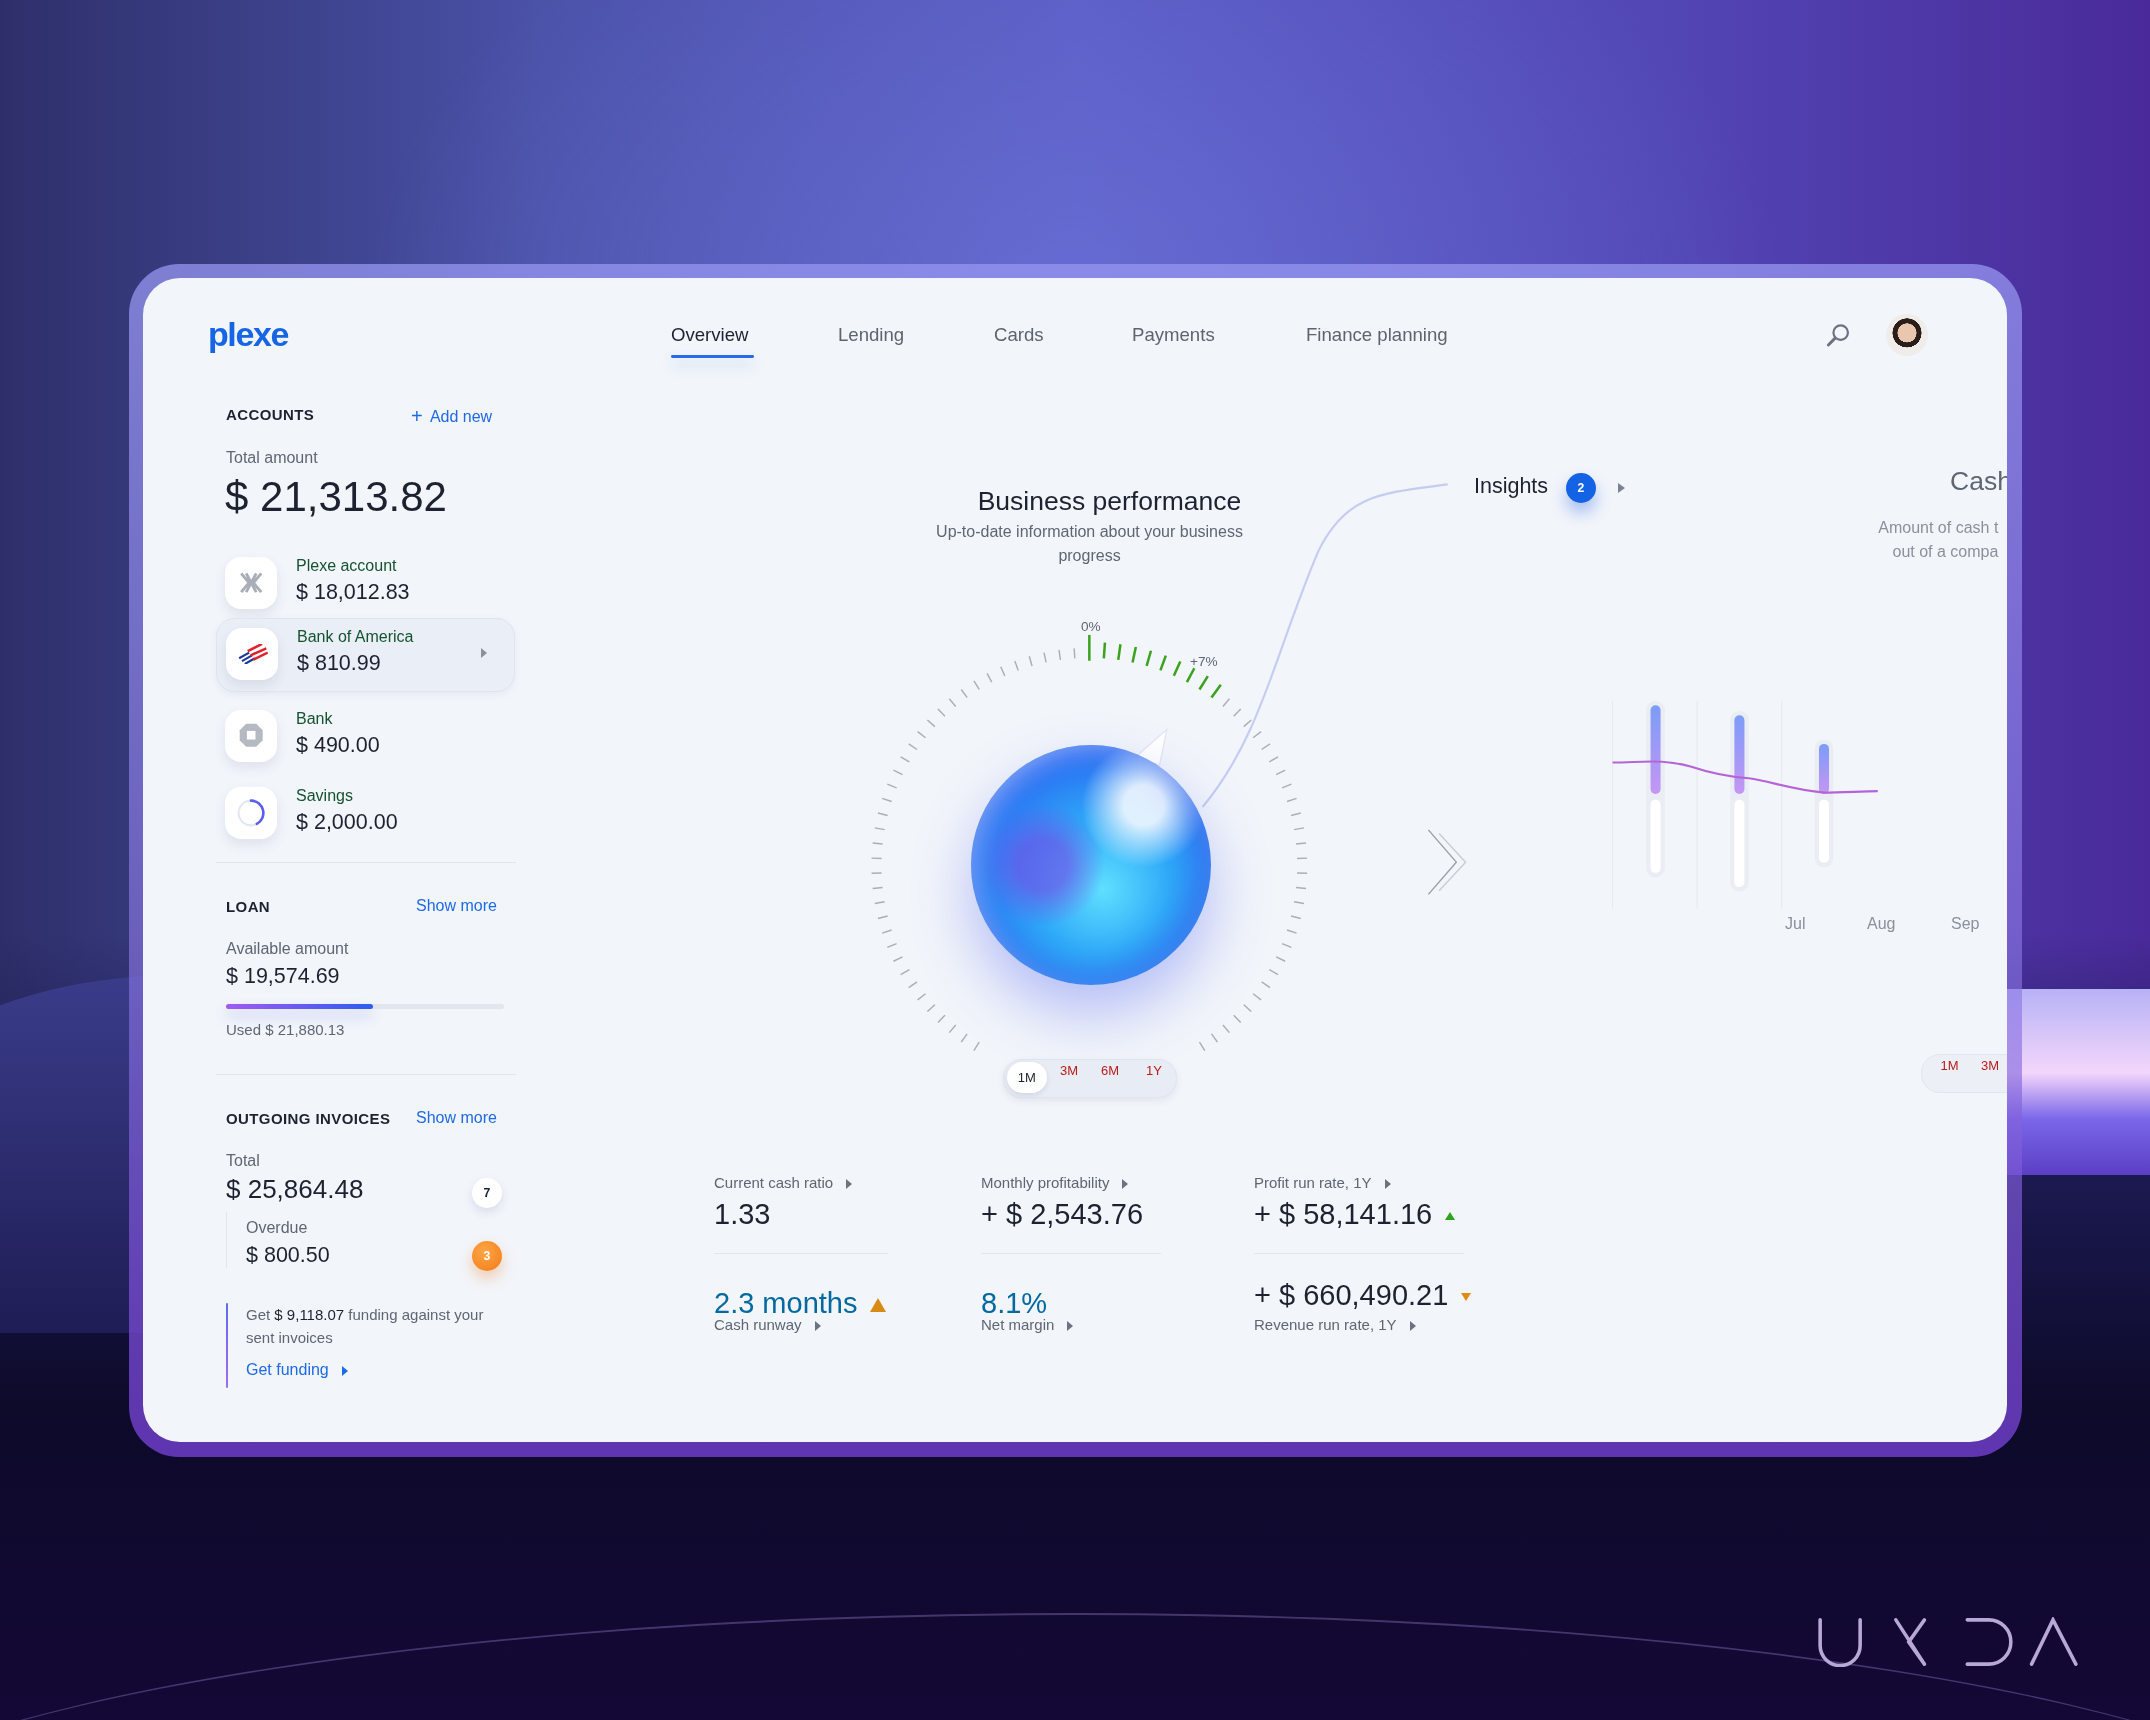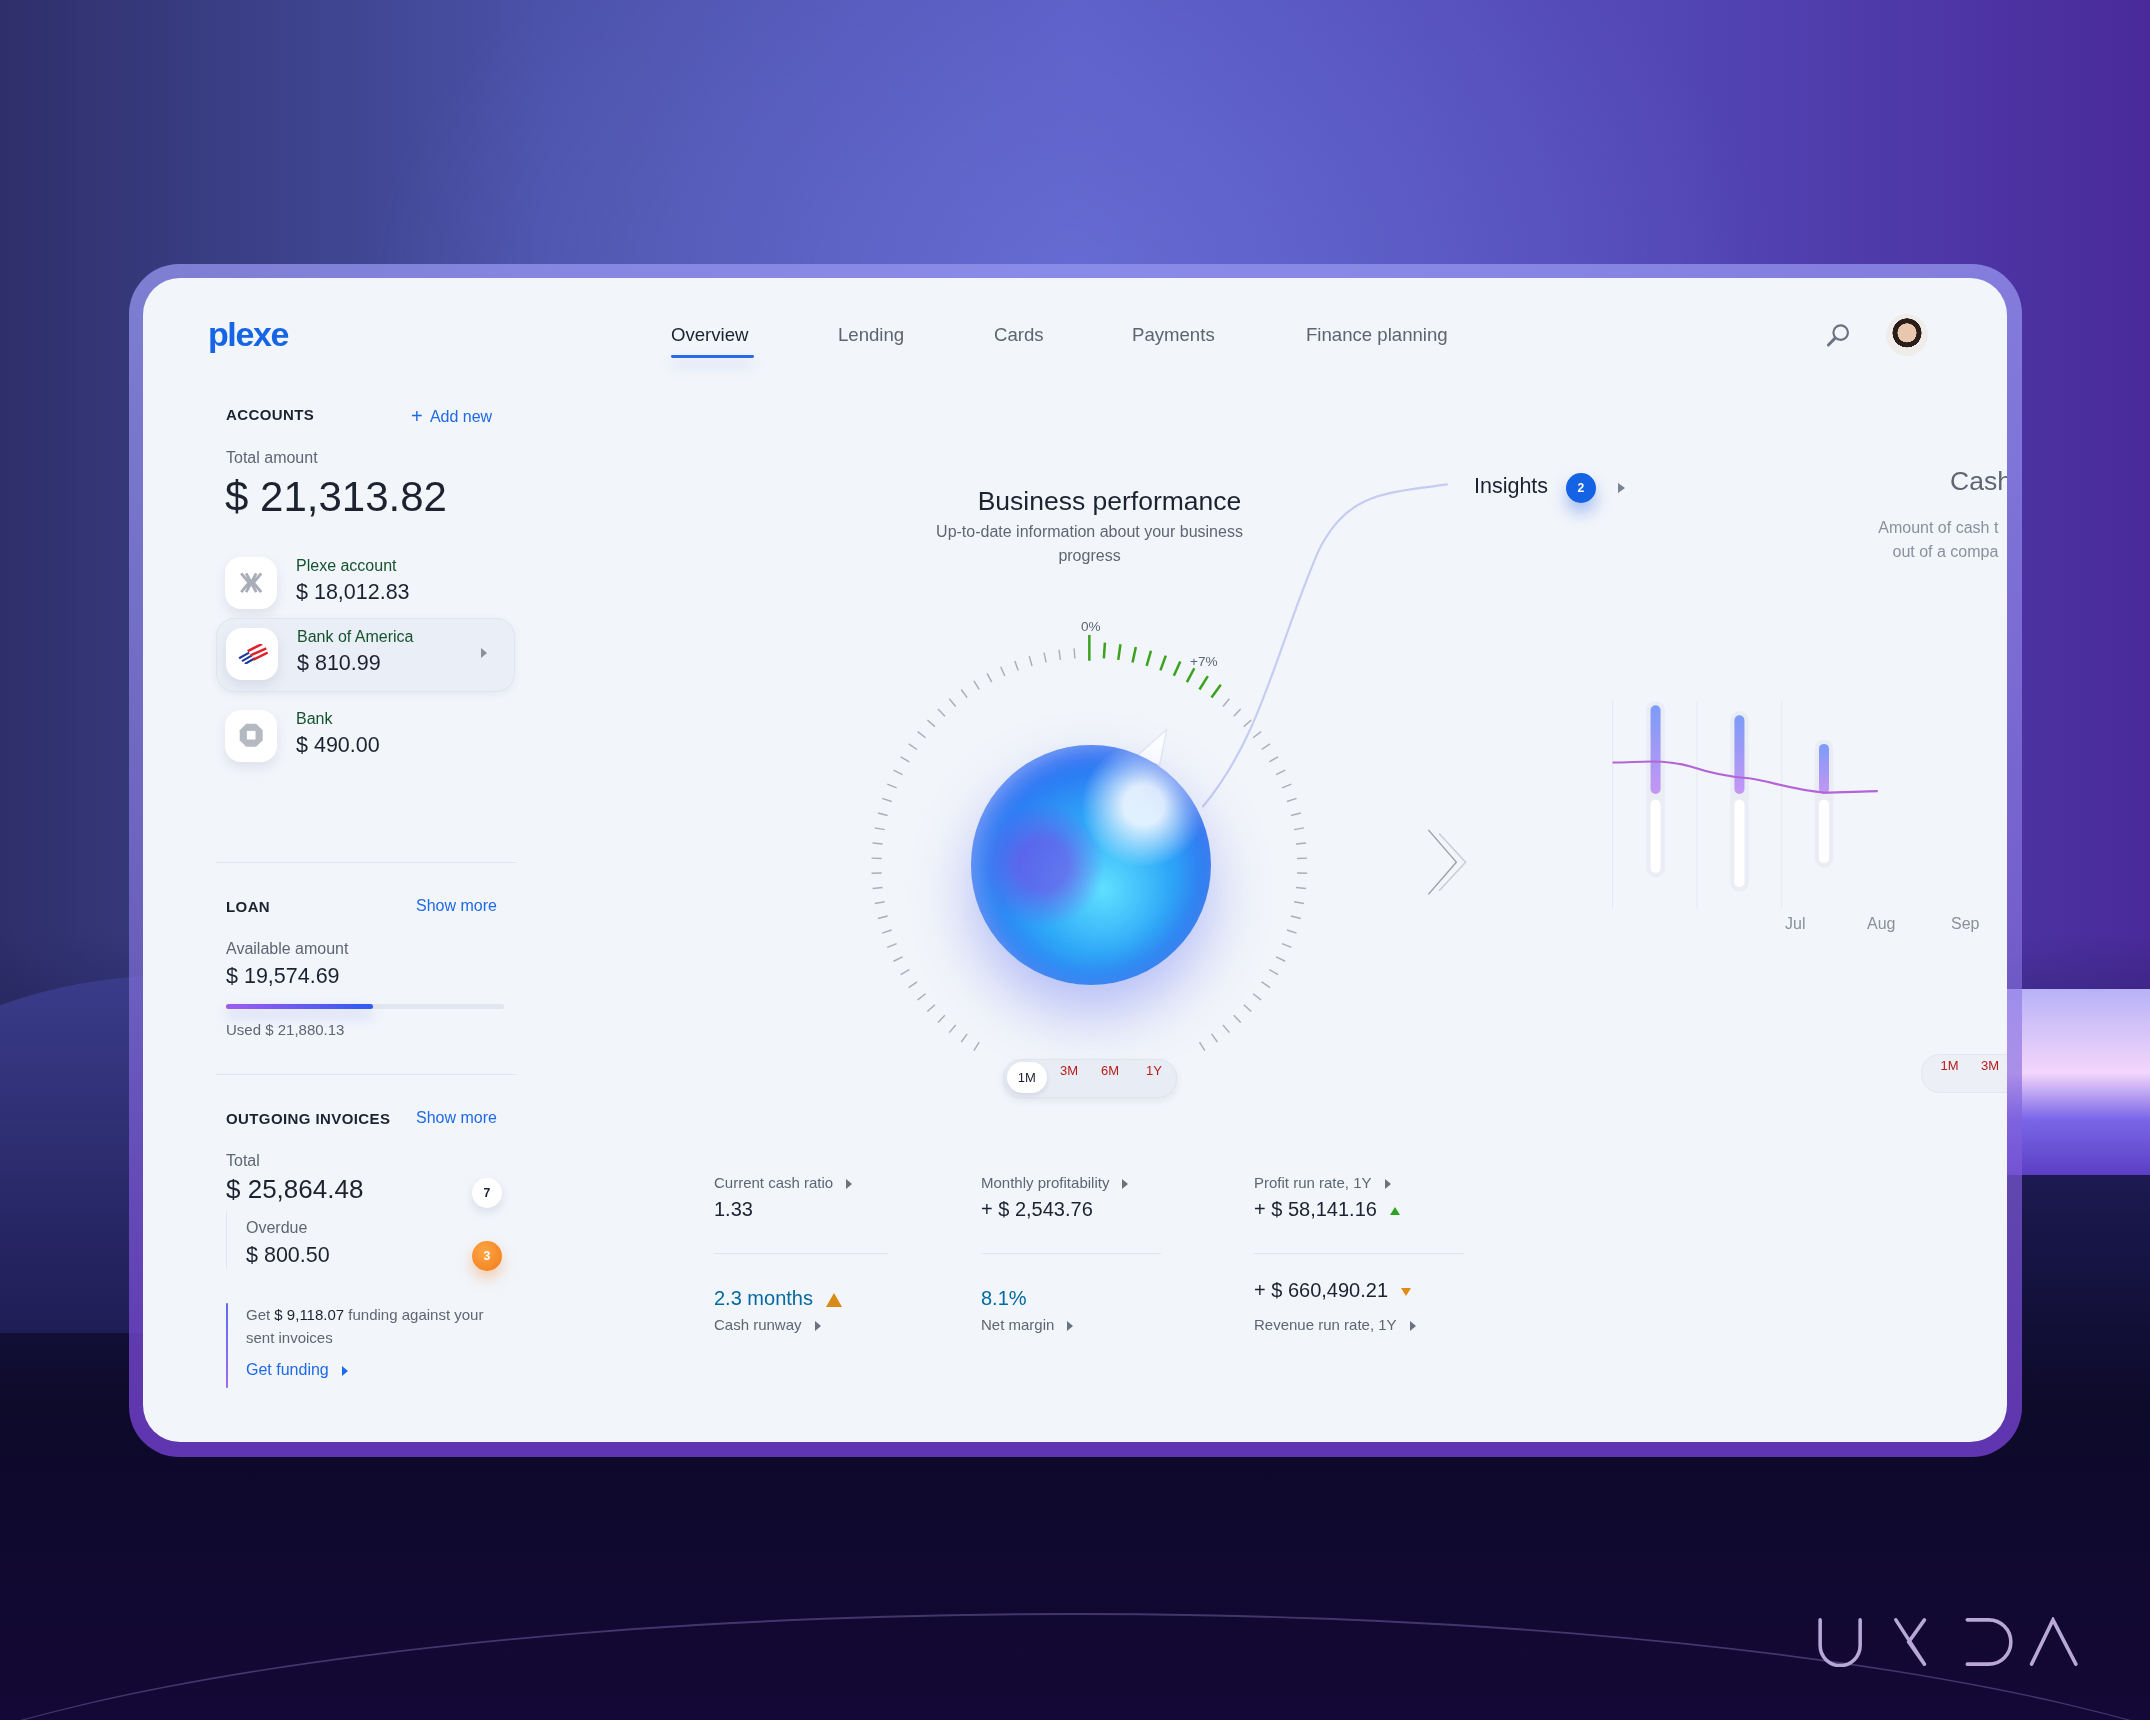--- a/index.html
+++ b/index.html
@@ -84,21 +84,21 @@
       radial-gradient(circle at 72% 25%, rgba(255,255,255,0.85) 0 8%, rgba(255,255,255,0) 25%),
       radial-gradient(circle at 30% 50%, rgba(120,70,230,0.6) 0 12%, rgba(120,70,230,0) 30%),
       radial-gradient(circle at 55% 60%, #5fe0ff 0%, #2ea9f8 35%, #2a6cf2 70%, #4a6ff0 100%);
     box-shadow: 0 29px 57px rgba(70,90,240,0.35), inset -14.3px -14.3px 29px rgba(60,90,230,0.35), inset 7.2px 7.2px 21.5px rgba(255,255,255,0.35); }
 
   .period-pill { left:860px; top:781px; width:172px; height:37px; border-radius:18.6px; background:#e8ecf4; border:1.4px solid #dfe4ed; box-shadow:0 2.9px 7.2px rgba(90,100,150,0.1); }
   .period-opt { position:absolute; top:3px; font-size:13px; color:#b91c1c; }
   .period-opt.active { background:#fff; border-radius:16px; color:#1d2230; padding:8px 0; top:2.2px; width:40px; text-align:center; box-shadow:0 2.2px 5.7px rgba(80,90,140,0.15); }
 
   .metric-label { font-size:15px; color:#5f6673; }
-  .metric-value { font-size:20px; color:#1d2230; }
+  .metric-value { font-size:29px; color:#1d2230; }
   .metric-value.warn { color:#0369a1;margin-top:8px; }
   .up-tri { display:inline-block; width:0; height:0; border-bottom:8.6px solid #2ea31f; border-left:5.7px solid transparent; border-right:5.7px solid transparent; vertical-align:middle; margin-left:13px; }
   .down-tri { display:inline-block; width:0; height:0; border-top:8.6px solid #e08a16; border-left:5.7px solid transparent; border-right:5.7px solid transparent; vertical-align:middle; margin-left:13px; }
   .warn-tri { display:inline-block; width:0; height:0; border-bottom:14.3px solid #d98a14; border-left:8px solid transparent; border-right:8px solid transparent; vertical-align:middle; margin-left:13px; }
 
   .cash-title { left:1807px; top:188px; font-size:26.5px; color:#5f6673; white-space:nowrap; }
   .cash-sub { left:1728px; top:238px; font-size:16px; color:#8a909c; line-height:24px; text-align:right; white-space:nowrap; }
   .month-label { position:absolute; top:637px; font-size:16px; color:#8a909c; }
   .cash-pill { left:1778px; top:776px; width:143px; height:37px; border-radius:18.6px; background:#eceff5; border:1.4px solid #e2e6ee; }
 </style>
@@ -173,20 +173,30 @@
     <div class="acc-icon">
       <svg width="24.4" height="24.4" viewBox="0 0 34 34">
         <path d="M10 1 H24 L33 10 V24 L24 33 H10 L1 24 V10 Z" fill="#b5b9c2"></path>
         <rect x="11" y="11" width="12" height="12" fill="#fff"></rect>
       </svg>
     </div>
     <div class="acc-name">Bank</div>
     <div class="acc-amt">$ 490.00</div>
   </div>
 
+  <div class="acc-row" style="top:500px">
+    <div class="acc-icon">
+      <svg width="32" height="32" viewBox="0 0 44 44">
+        <circle cx="22" cy="22" r="17" fill="none" stroke="#e4e8f0" stroke-width="3"></circle>
+        <path d="M22 5 A17 17 0 0 1 30 37" fill="none" stroke="#5b5cf0" stroke-width="3.5" stroke-linecap="round"></path>
+      </svg>
+    </div>
+    <div class="acc-name">Savings</div>
+    <div class="acc-amt">$ 2,000.00</div>
+  </div>
 
   <div class="divider" style="left:73px;top:584px;width:300px"></div>
 
   <div class="abs sec-title" style="left:83px;top:620px">LOAN</div>
   <div class="abs link" style="left:273px;top:619px">Show more</div>
   <div class="abs label" style="left:83px;top:662px">Available amount</div>
   <div class="abs val" style="left:83px;top:686px">$ 19,574.69</div>
   <div class="abs progress-track">
     <div class="progress-fill" id="loan-fill" style="width: 53%;"></div>
   </div>

